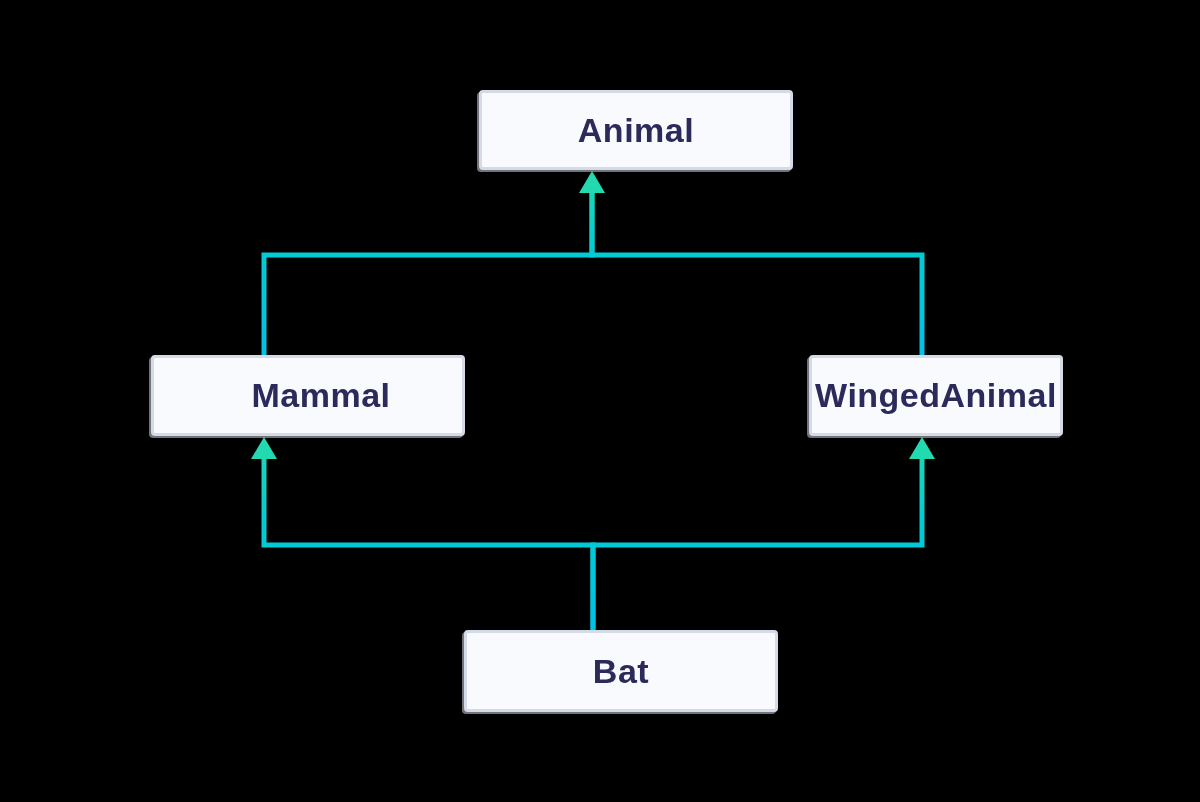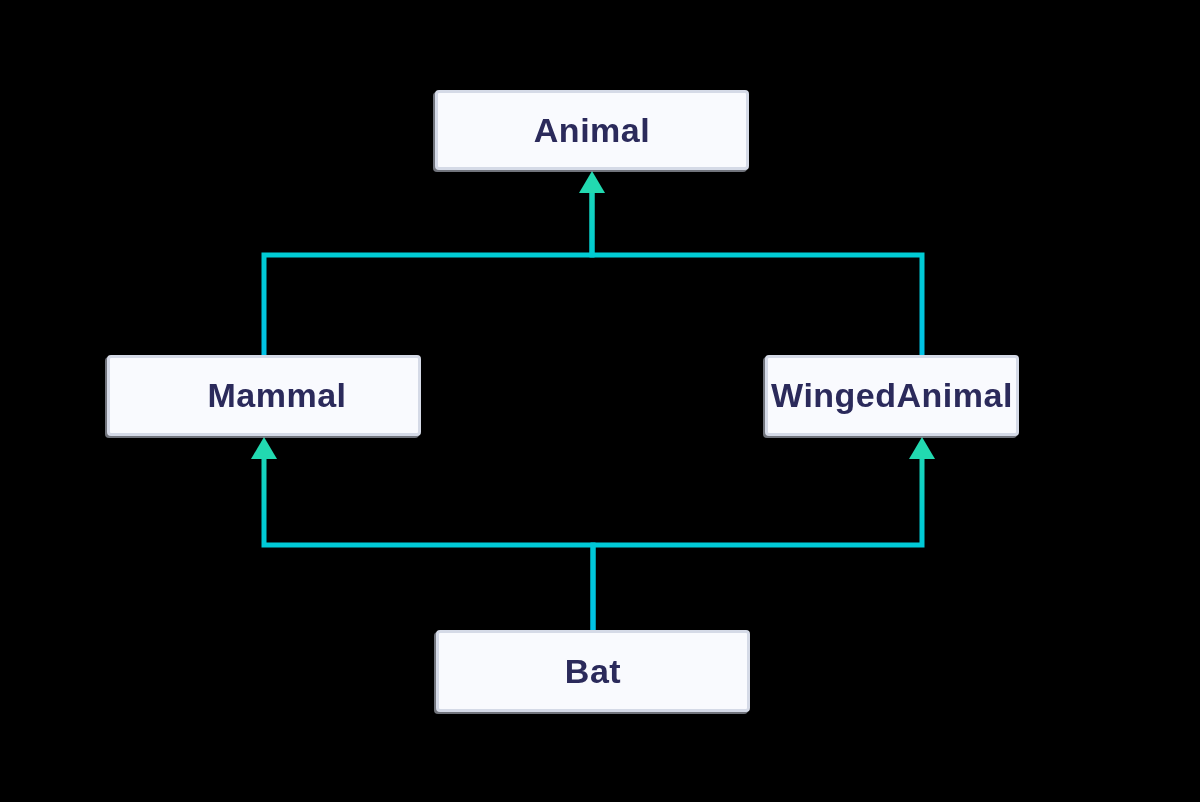--- a/index.html
+++ b/index.html
@@ -31,33 +31,34 @@
   .node {
     position: absolute;
     box-sizing: border-box;
     background: #f9fafe;
     border: 3px solid #d5dae7;
     border-radius: 4px;
     box-shadow: -2px 2px 0 rgba(205, 212, 226, 0.55);
     display: flex;
     align-items: center;
     justify-content: center;
+    margin-left: 44px;
   }
   .node .label {
     color: #2b2a5b;
     font-size: 34px;
     font-weight: 700;
     letter-spacing: 0.5px;
     white-space: nowrap;
     user-select: none;
   }
   .node-animal        { left: 435px; top:  90px; width: 314px; height: 80px; }
   .node-mammal        { left: 107px; top: 355px; width: 314px; height: 81px; padding-left: 26px; }
   .node-wingedanimal  { left: 765px; top: 355px; width: 254px; height: 81px; }
-  .node-bat           { left: 436px; top: 630px; width: 314px; height: 82px; }
+  .node-bat           { left: 420px; top: 630px; width: 314px; height: 82px; }
 </style>
 </head>
 <body>
 
 <div class="canvas">
 
   <svg class="edges" viewBox="0 0 1200 802">
     <defs>
       <linearGradient id="gradTop" gradientUnits="userSpaceOnUse" x1="0" y1="356" x2="0" y2="171">
         <stop offset="0" stop-color="#00c2e6"></stop>

